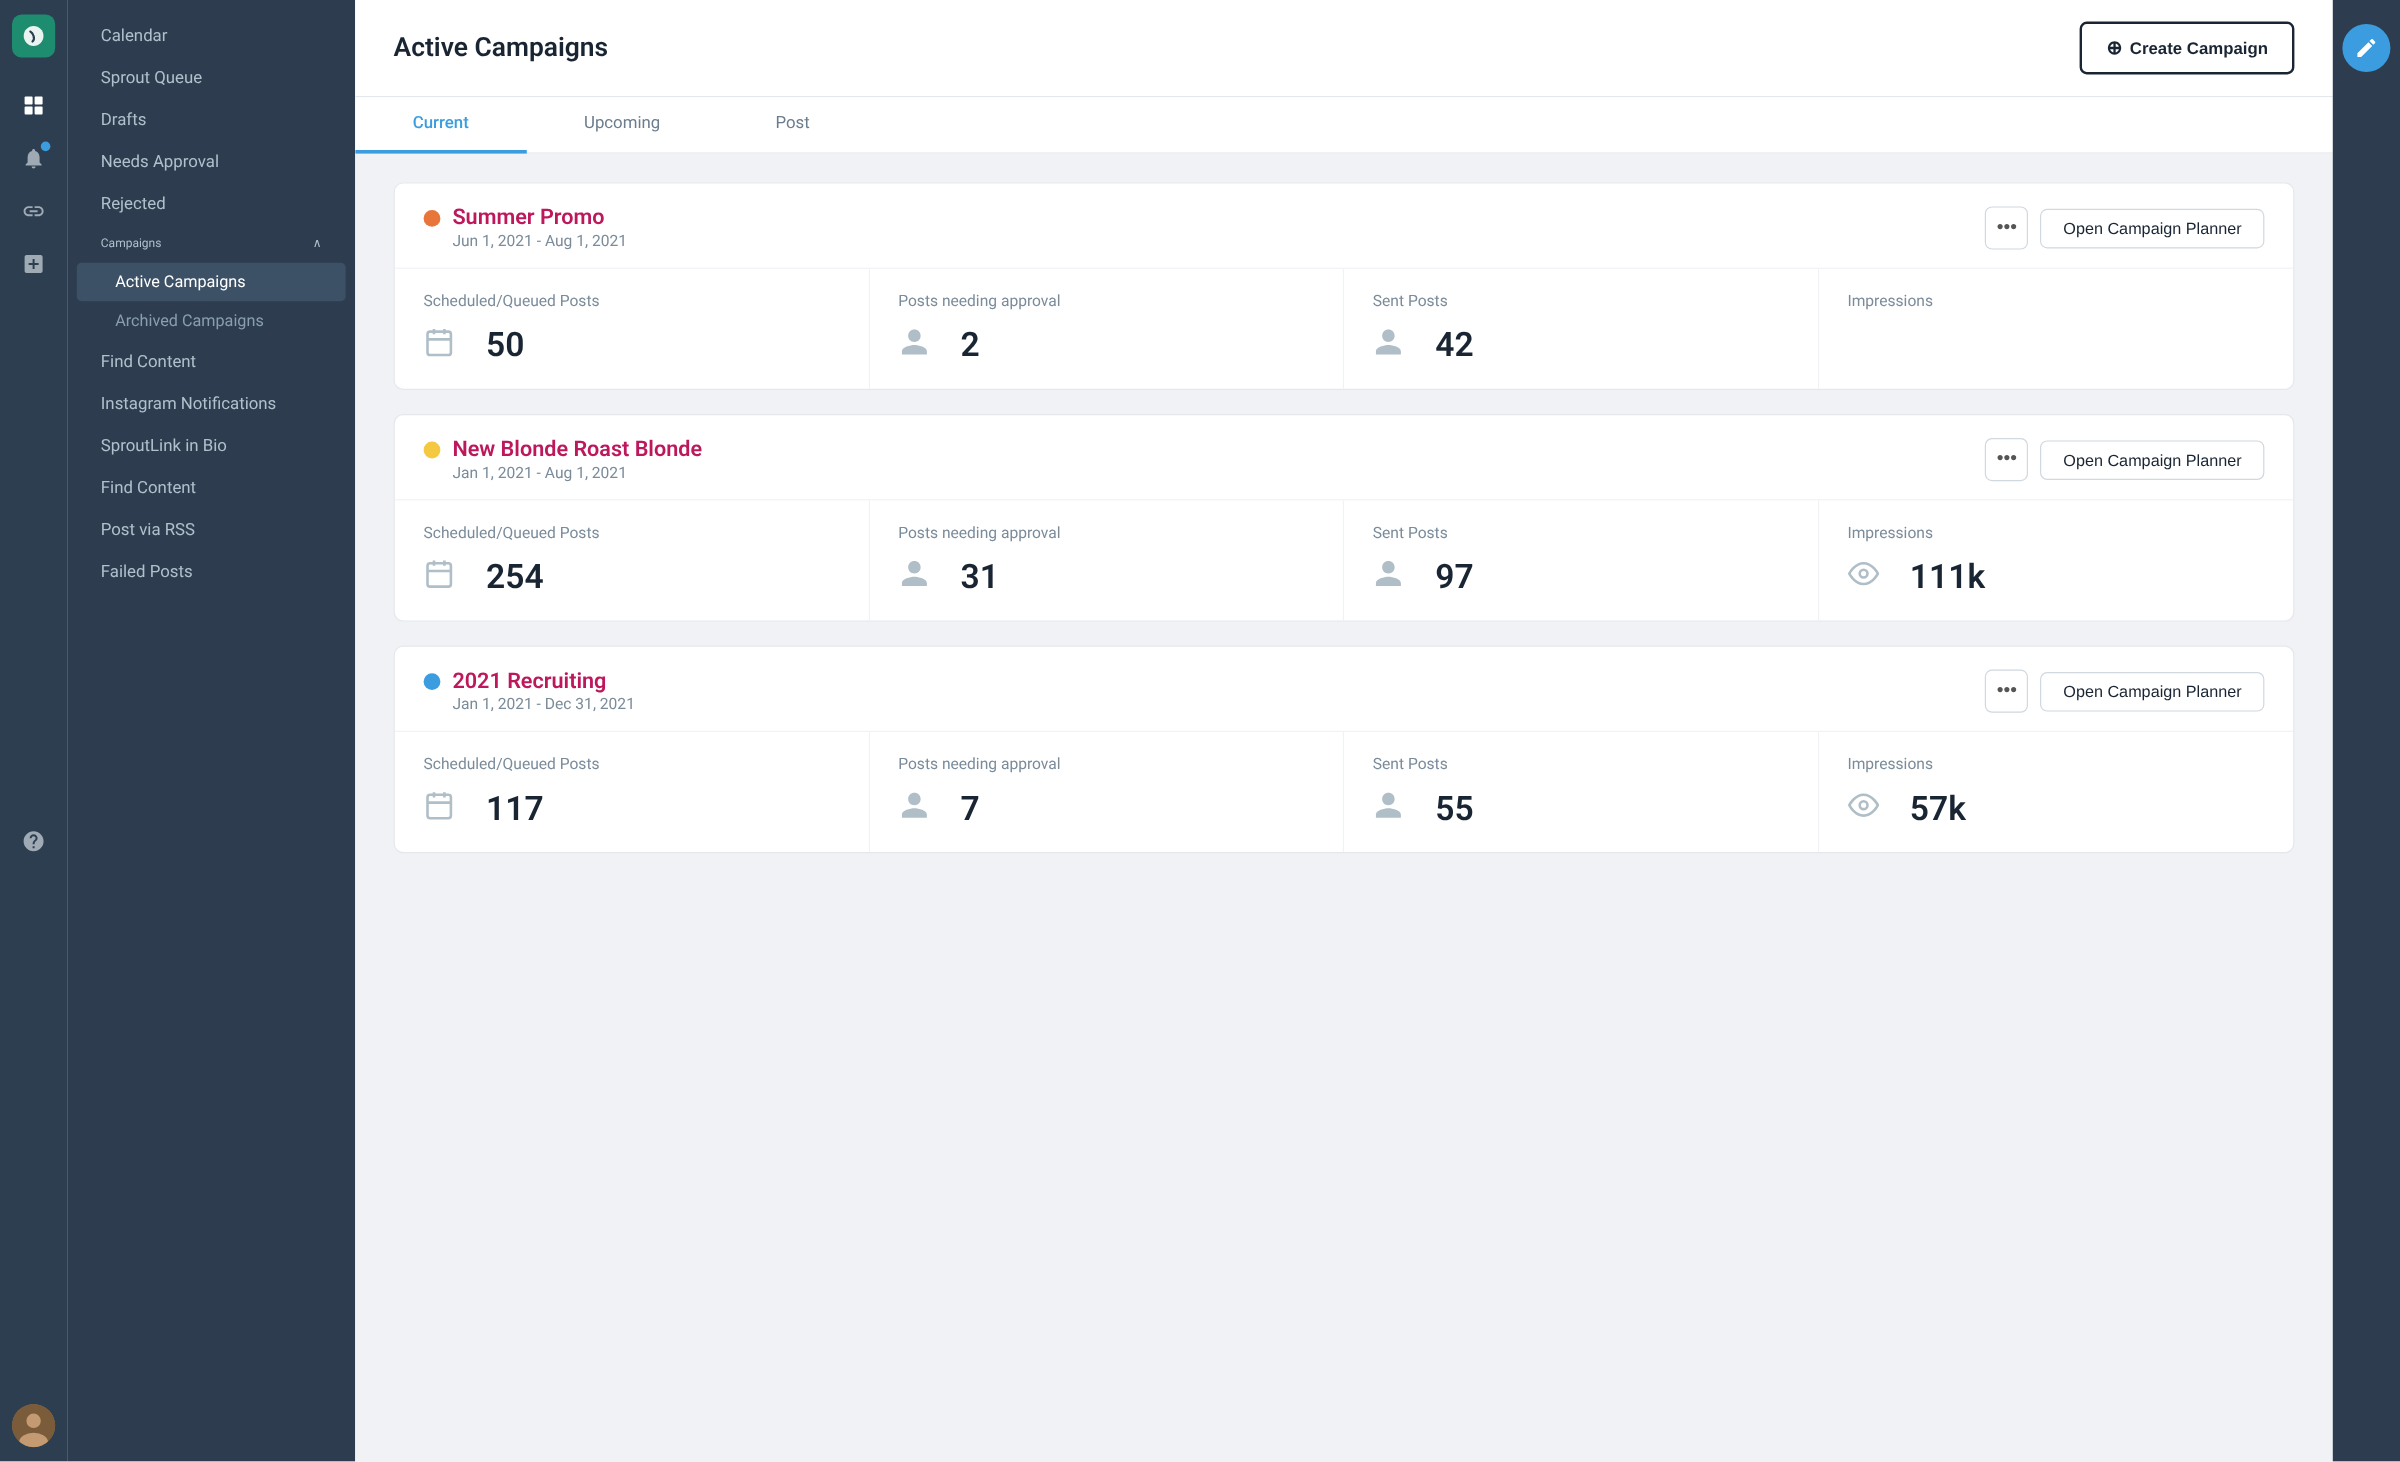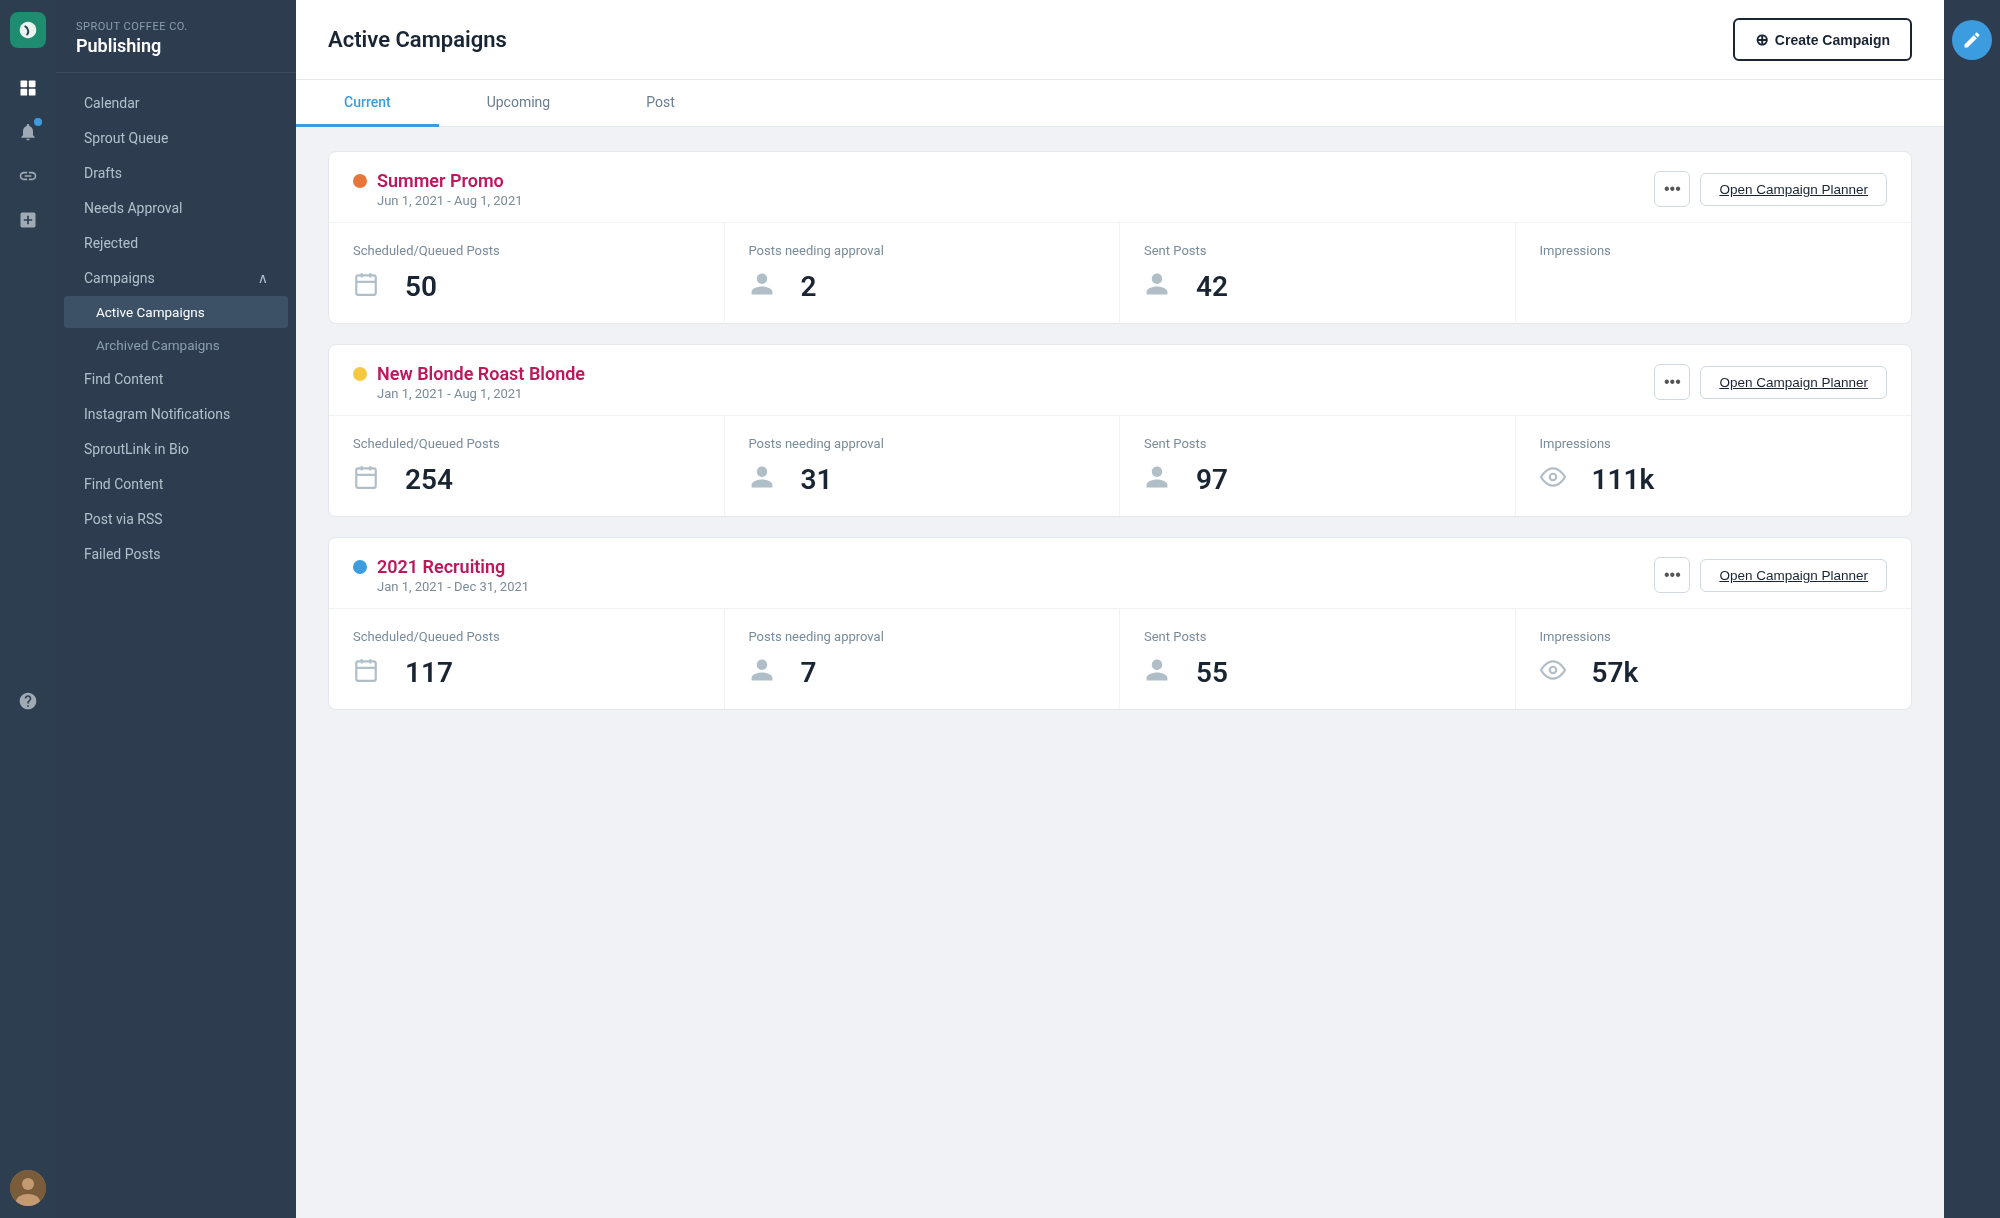--- a/index.html
+++ b/index.html
@@ -83,21 +83,21 @@
       padding: 9px 20px;
       font-size: 14px;
       color: #b0c0cc;
       cursor: pointer;
       border-radius: 4px;
       margin: 1px 8px;
     }
     .nav-group-header {
       display: flex; align-items: center; justify-content: space-between;
       padding: 9px 20px;
-      font-size: 14px;
+      font-size: 10px;
       color: #b0c0cc;
       cursor: pointer;
       margin: 1px 8px;
       border-radius: 4px;
     }
     .nav-sub-item {
       padding: 8px 20px 8px 32px;
       font-size: 13.5px;
       color: #8a9eb0;
       cursor: pointer;
@@ -204,21 +204,20 @@
     }
     .open-planner-btn {
       padding: 8px 18px;
       border: 1px solid #d0d8e0;
       border-radius: 6px;
       background: #fff;
       font-size: 13.5px;
       font-weight: 500;
       color: #1a2533;
       cursor: pointer;
-      text-decoration: underline;
     }
 
     .campaign-stats {
       display: grid;
       grid-template-columns: repeat(4, 1fr);
     }
     .stat-cell {
       padding: 20px 24px;
       border-right: 1px solid #f0f2f5;
     }
@@ -283,24 +282,20 @@
   <div class="rail-avatar" style="margin-top: auto;">
     <svg width="36" height="36" viewBox="0 0 36 36">
       <circle cx="18" cy="18" r="18" fill="#7a5c3a"></circle>
       <circle cx="18" cy="14" r="6" fill="#c49a72"></circle>
       <ellipse cx="18" cy="32" rx="12" ry="8" fill="#c49a72"></ellipse>
     </svg>
   </div>
 </div>
 
 <div class="sidebar">
-  <div class="sidebar-header">
-    <div class="company-name">Sprout Coffee Co.</div>
-    <div class="product-name">Publishing</div>
-  </div>
   <div class="sidebar-nav">
     <div class="nav-item">Calendar</div>
     <div class="nav-item">Sprout Queue</div>
     <div class="nav-item">Drafts</div>
     <div class="nav-item">Needs Approval</div>
     <div class="nav-item">Rejected</div>
     <div class="nav-group-header">
       <span>Campaigns</span>
       <span>∧</span>
     </div>

